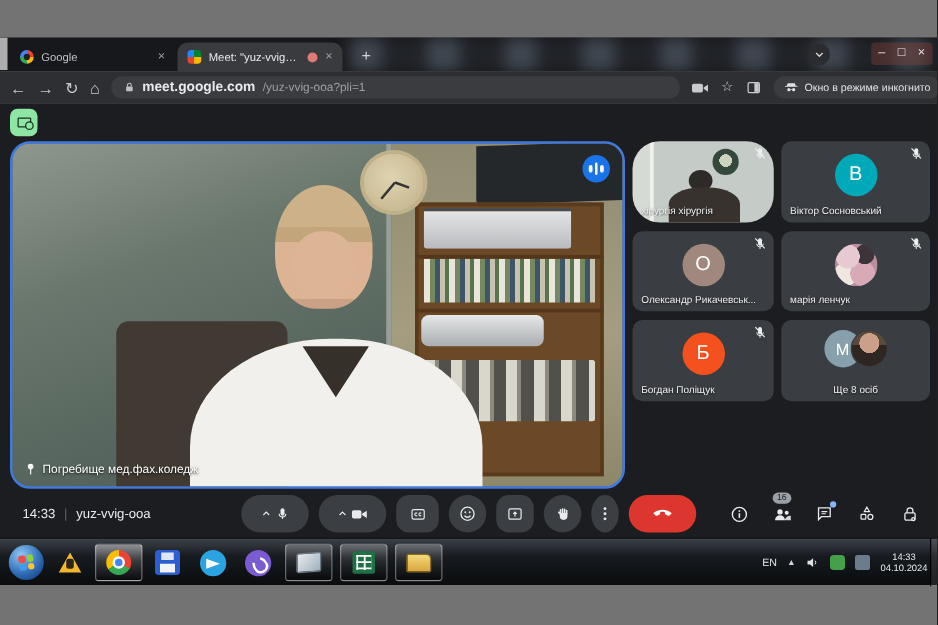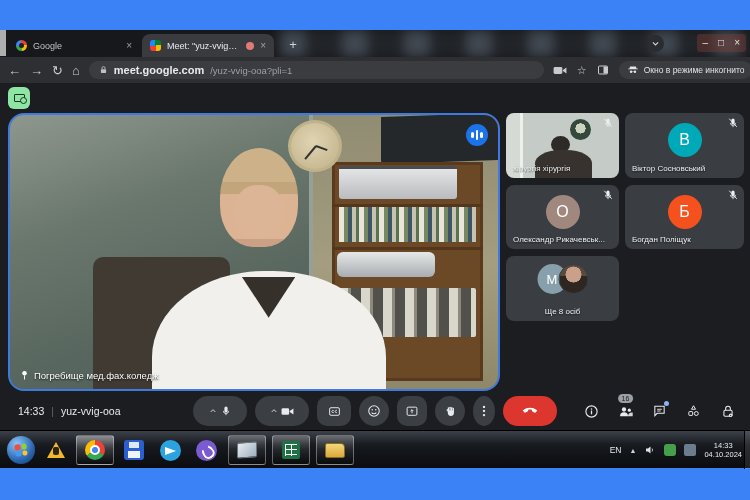--- a/index.html
+++ b/index.html
@@ -1,17 +1,17 @@
 <!DOCTYPE html>
 <html><head>
 <meta charset="utf-8">
 <style>
   * { margin:0; padding:0; box-sizing:border-box; }
   html,body { background:#000; }
-  #stage{ position:relative; width:750px; height:500px; background:#3b82f6; overflow:hidden;
+  #stage{ position:relative; width:750px; height:500px; background:#737373; overflow:hidden;
           font-family:"Liberation Sans", sans-serif; }
 
   
   .browser{ position:absolute; left:0; top:30px; width:750px; height:400px; }
 
   .tabstrip{ position:absolute; left:0; top:0; width:750px; height:27px; background:#17181b; overflow:hidden; }
   .tabstrip .blurbg{ position:absolute; right:0; top:0; width:470px; height:27px;
       background:repeating-linear-gradient(90deg,#48505a 0 26px,#23262b 26px 62px); filter:blur(6px); opacity:.85; }
   .win-edge{ position:absolute; left:0; top:0; width:6px; height:26px; background:#c9c9c9; opacity:.85; }
 
@@ -107,21 +107,21 @@
   .pname.center{ left:0; right:0; text-align:center; }
   .pmic{ position:absolute; right:5px; top:4px; width:12px; height:12px; }
   .avatar{ position:absolute; left:50%; top:42%; transform:translate(-50%,-50%); width:34px; height:34px;
       border-radius:50%; display:flex; align-items:center; justify-content:center;
       color:#fff; font-size:16px; }
   .v-inna{ background:linear-gradient(180deg,#9a8f76,#beb091 45%,#d4c7a8); }
   .v-inna::before{ content:""; position:absolute; left:15%; top:0; bottom:0; width:13%; background:rgba(88,78,56,.5); }
   .v-inna::after{ content:""; position:absolute; left:56%; top:0; bottom:0; width:11%; background:rgba(70,62,44,.45); }
   .p-hair{ position:absolute; left:44%; top:33%; width:14px; height:13px; border-radius:50%; background:#6d4f33; }
   .p-body{ position:absolute; left:36%; top:52%; width:30%; height:48%; background:#ece9e2; border-radius:40% 40% 0 0; }
-  .v-surg{ background:linear-gradient(90deg,#d6dad4 0 13%, #c5cbc6 13% 100%); }
+  .v-surg{ background:linear-gradient(90deg,#d6dad4 0 13%, #c5cbc6 13% 100%);border-radius:22px; }
   .v-surg::before{ content:""; position:absolute; left:12.5%; top:0; bottom:0; width:3px; background:#eef1ea; }
   .v-surg::after{ content:""; position:absolute; left:57%; top:10%; width:21px; height:21px; border-radius:50%;
       background:radial-gradient(circle at 50% 45%, #ccd3bf 0 32%, #35483c 33%); }
   .surg-head{ position:absolute; left:40%; top:36%; width:19px; height:17px; border-radius:50%; background:#2e2a27; }
   .surg-body{ position:absolute; left:26%; top:58%; width:50%; height:46%; background:#37322d; border-radius:45% 45% 0 0; }
   .pa-maria{ background:
       radial-gradient(circle at 30% 30%, #e7c9d2 0 28%, transparent 29%),
       radial-gradient(circle at 70% 25%, #3c3438 0 22%, transparent 23%),
       radial-gradient(circle at 65% 70%, #d8aab8 0 30%, transparent 31%),
       radial-gradient(circle at 25% 72%, #f0e6e0 0 26%, transparent 27%), #b98fa0; }
@@ -338,20 +338,29 @@
         <div class="ptile">
           <div class="avatar" style="background: rgb(161, 136, 127);">О</div>
           <svg class="pmic" viewBox="0 0 24 24">
             <path fill="#eceef0" d="M12 15a3.2 3.2 0 0 0 3.2-3.2V6.2a3.2 3.2 0 1 0-6.4 0v5.6A3.2 3.2 0 0 0 12 15z"></path>
             <path fill="none" stroke="#eceef0" stroke-width="1.6" d="M6.8 11.8a5.2 5.2 0 0 0 10.4 0M12 17v3.4"></path>
             <line x1="4.5" y1="3.5" x2="19.5" y2="19.5" stroke="#eceef0" stroke-width="2"></line>
           </svg>
           <span class="pname">Олександр Рикачевськ...</span>
         </div>
 
+        <div class="ptile">
+          <div class="avatar pa-maria"></div>
+          <svg class="pmic" viewBox="0 0 24 24">
+            <path fill="#eceef0" d="M12 15a3.2 3.2 0 0 0 3.2-3.2V6.2a3.2 3.2 0 1 0-6.4 0v5.6A3.2 3.2 0 0 0 12 15z"></path>
+            <path fill="none" stroke="#eceef0" stroke-width="1.6" d="M6.8 11.8a5.2 5.2 0 0 0 10.4 0M12 17v3.4"></path>
+            <line x1="4.5" y1="3.5" x2="19.5" y2="19.5" stroke="#eceef0" stroke-width="2"></line>
+          </svg>
+          <span class="pname">марія ленчук</span>
+        </div>
 
 
         <div class="ptile">
           <div class="avatar" style="background: rgb(244, 81, 30);">Б</div>
           <svg class="pmic" viewBox="0 0 24 24">
             <path fill="#eceef0" d="M12 15a3.2 3.2 0 0 0 3.2-3.2V6.2a3.2 3.2 0 1 0-6.4 0v5.6A3.2 3.2 0 0 0 12 15z"></path>
             <path fill="none" stroke="#eceef0" stroke-width="1.6" d="M6.8 11.8a5.2 5.2 0 0 0 10.4 0M12 17v3.4"></path>
             <line x1="4.5" y1="3.5" x2="19.5" y2="19.5" stroke="#eceef0" stroke-width="2"></line>
           </svg>
           <span class="pname">Богдан Поліщук</span>

